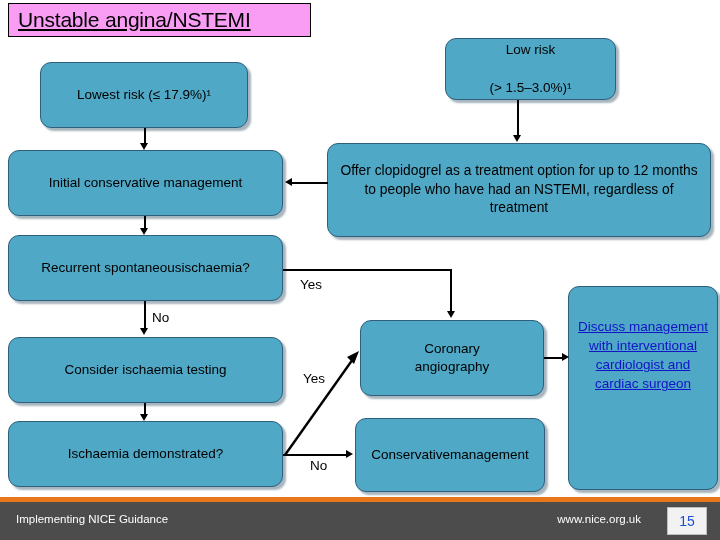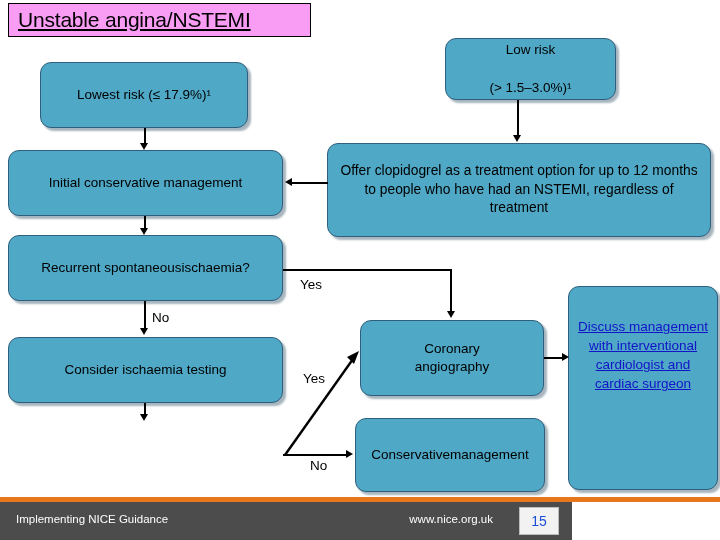--- a/index.html
+++ b/index.html
@@ -107,21 +107,21 @@
   
   .footer-stripe {
     position: absolute;
     left: 0; bottom: 38px;
     width: 720px; height: 5px;
     background: #E8761B;
   }
   .footer-bar {
     position: absolute;
     left: 0; bottom: 0;
-    width: 572px; height: 38px;
+    width: 720px; height: 38px;
     background: #4C4C4C;
   }
   .footer-left {
     position: absolute;
     left: 16px; top: 11px;
     font-size: 11.5px;
     color: #FFFFFF;
     white-space: nowrap;
   }
   .footer-url {
@@ -170,20 +170,23 @@
 
   <div class="node" style="left:8px; top:235px; width:275px; height:66px; flex-direction:row;">
     <span>Recurrent spontaneous</span>
     <span>ischaemia?</span>
   </div>
 
   <div class="node" style="left:8px; top:337px; width:275px; height:66px;">
     <span>Consider ischaemia testing</span>
   </div>
 
+  <div class="node" style="left:8px; top:421px; width:275px; height:66px;">
+    <span>Ischaemia demonstrated?</span>
+  </div>
 
   <div class="node" style="left:360px; top:320px; width:184px; height:76px; flex-direction:column;">
     <span>Coronary</span>
     <span>angiography</span>
   </div>
 
   <div class="node" style="left:355px; top:418px; width:190px; height:74px; ">
     <span>Conservative</span>
     <span>management</span>
   </div>

